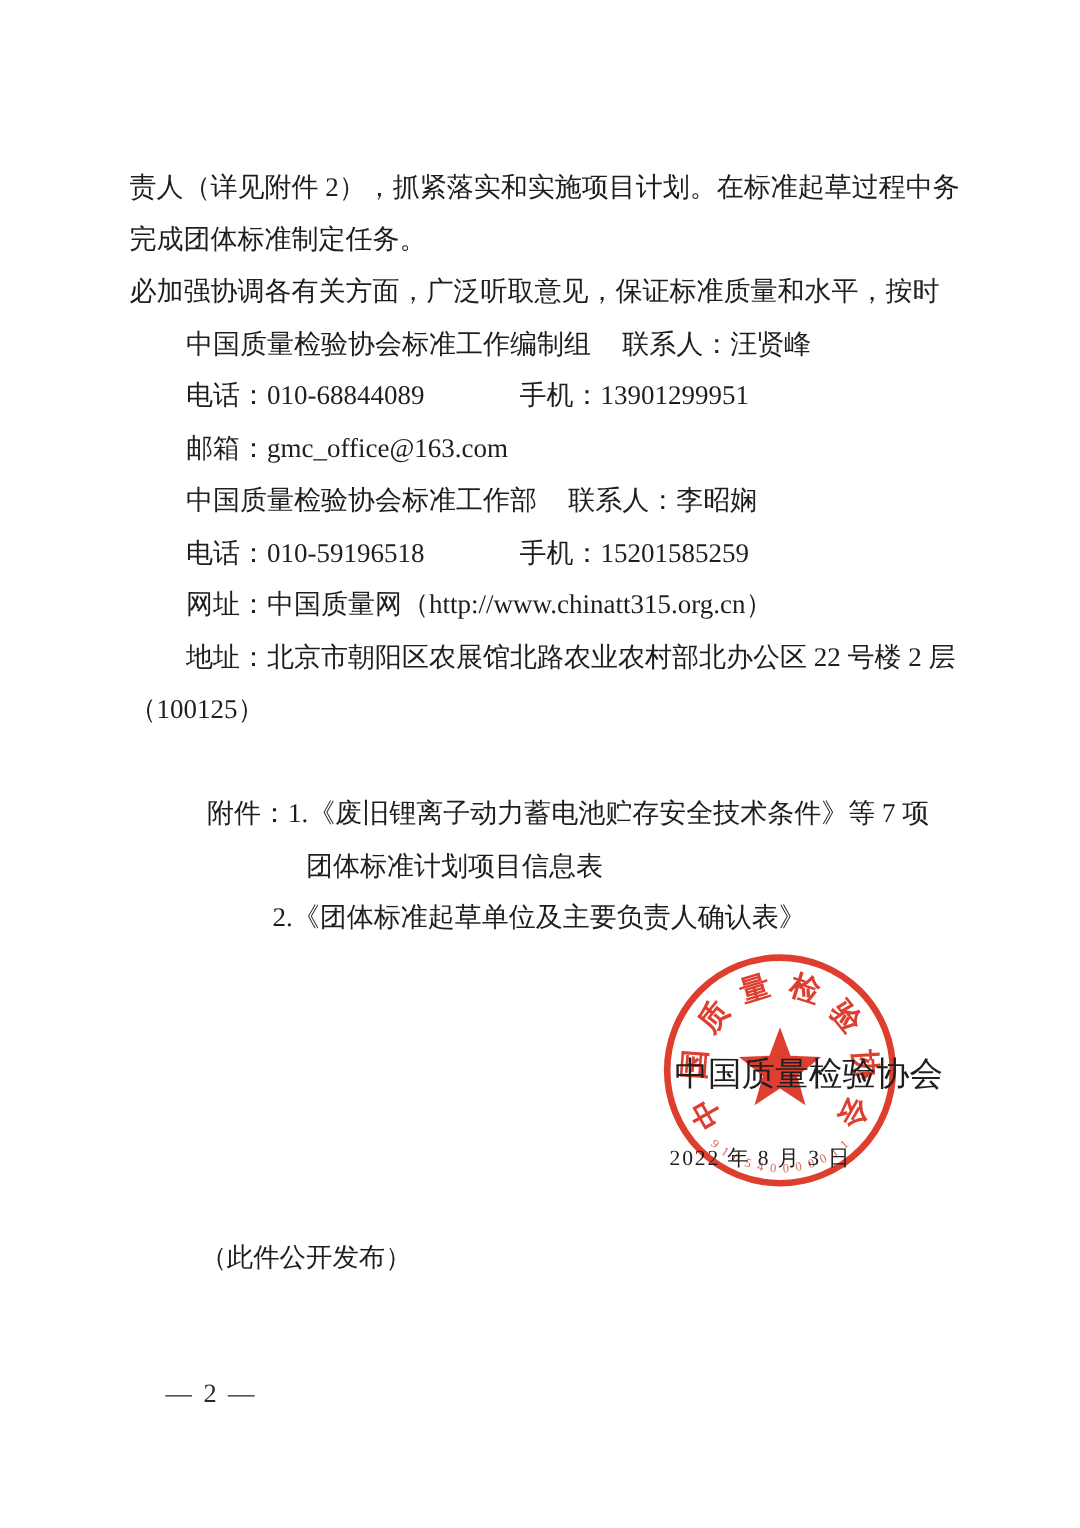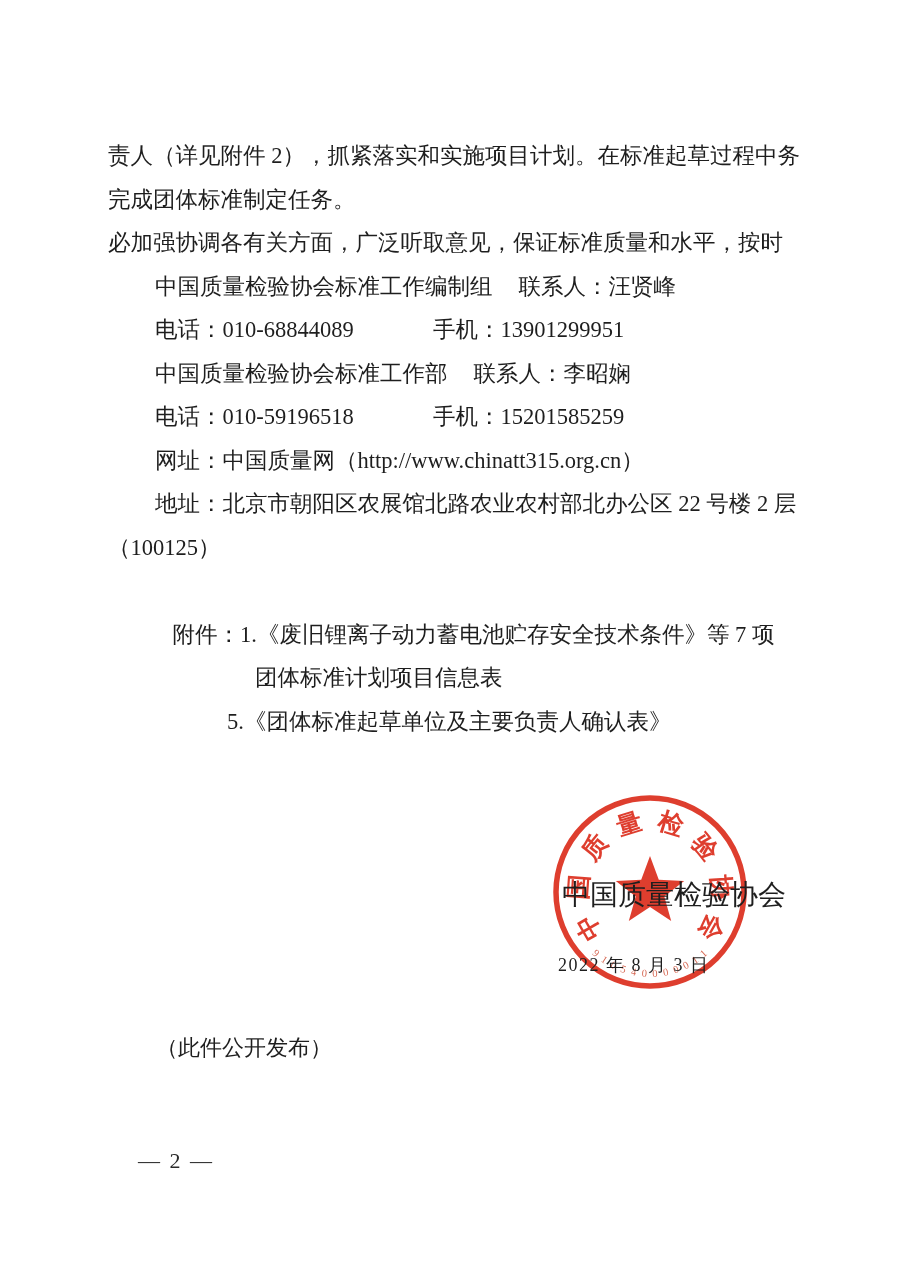--- a/index.html
+++ b/index.html
@@ -24,48 +24,49 @@
   .att-cont{padding-left:147px;}
   .att-2{padding-left:119px;}
   .seal{
     position:absolute;left:550px;top:792px;width:200px;height:200px;
     opacity:0.94;z-index:1;
   }
   .seal text{font-family:"Liberation Serif","DejaVu Serif",serif;font-weight:bold;}
   .seal .code-digit{font-weight:normal;}
   .sig-org{position:absolute;left:562px;top:876px;font-size:28px;z-index:2;white-space:nowrap;}
   .sig-date{position:absolute;left:558px;top:953px;font-size:18px;letter-spacing:1.5px;z-index:2;white-space:nowrap;}
-  .pub-note{position:absolute;left:156px;top:1033px;font-size:22px;white-space:nowrap;text-align:right;}
+  .pub-note{position:absolute;left:167px;top:1033px;font-size:22px;white-space:nowrap;text-align:right;}
   .page-num{position:absolute;left:138px;top:1148px;font-size:22px;letter-spacing:2px;color:#2a2a2a;white-space:nowrap;}
 </style>
 </head>
 <body>
 
 <div class="page">
 
   <div class="flow">
     <p class="ln">责人（详见附件 2），抓紧落实和实施项目计划。在标准起草过程中务</p>
     <p class="ln">完成团体标准制定任务。</p>
     <p class="ln">必加强协调各有关方面，广泛听取意见，保证标准质量和水平，按时</p>
 
     <p class="ln ind"><span>中国质量检验协会标准工作编制组</span><span class="gap">联系人：汪贤峰</span></p>
     <p class="ln ind"><span class="phone-col">电话：010-68844089</span><span>手机：13901299951</span></p>
+    <p class="ln ind">邮箱：gmc_office@163.com</p>
 
     <p class="ln ind"><span>中国质量检验协会标准工作部</span><span class="gap">联系人：李昭娴</span></p>
     <p class="ln ind"><span class="phone-col">电话：010-59196518</span><span>手机：15201585259</span></p>
     <p class="ln ind">网址：中国质量网（http://www.chinatt315.org.cn）</p>
 
     <p class="ln ind">地址：北京市朝阳区农展馆北路农业农村部北办公区 22 号楼 2 层</p>
     <p class="ln">（100125）</p>
 
     <p class="ln spacer"></p>
 
     <p class="ln att"><span>附件：</span><span>1.《废旧锂离子动力蓄电池贮存安全技术条件》等 7 项</span></p>
     <p class="ln att-cont">团体标准计划项目信息表</p>
-    <p class="ln att-2">5.《团体标准起草单位及主要负责人确认表》</p>
+    <p class="ln att-2">2.《团体标准起草单位及主要负责人确认表》</p>
   </div>
 
   <svg class="seal" viewBox="0 0 200 200" xmlns="http://www.w3.org/2000/svg">
     <circle cx="100" cy="100" r="94" fill="none" stroke-width="5.5" stroke="#dd3222"></circle>
     <path d="M100,64 L108.8,87.8 L134.2,88.9 L114.3,104.6 L121.2,129.1 L100,115 L78.8,129.1 L85.7,104.6 L65.8,88.9 L91.2,87.8 Z" fill="#dd3222"></path>
     <text x="100" y="37" font-size="25" text-anchor="middle" transform="rotate(-120,100,100)" fill="#dd3222">中</text>
     <text x="100" y="37" font-size="25" text-anchor="middle" transform="rotate(-86,100,100)" fill="#dd3222">国</text>
     <text x="100" y="37" font-size="25" text-anchor="middle" transform="rotate(-51,100,100)" fill="#dd3222">质</text>
     <text x="100" y="37" font-size="25" text-anchor="middle" transform="rotate(-17,100,100)" fill="#dd3222">量</text>
     <text x="100" y="37" font-size="25" text-anchor="middle" transform="rotate(17,100,100)" fill="#dd3222">检</text>

